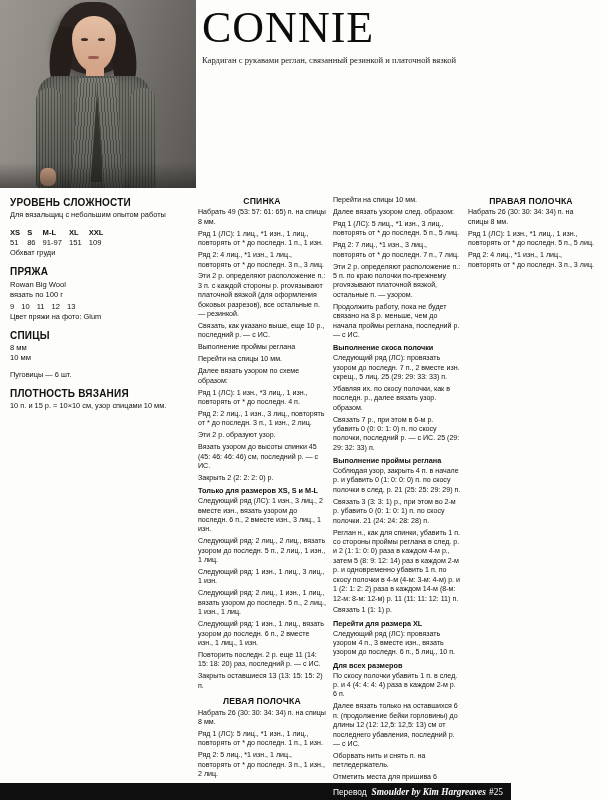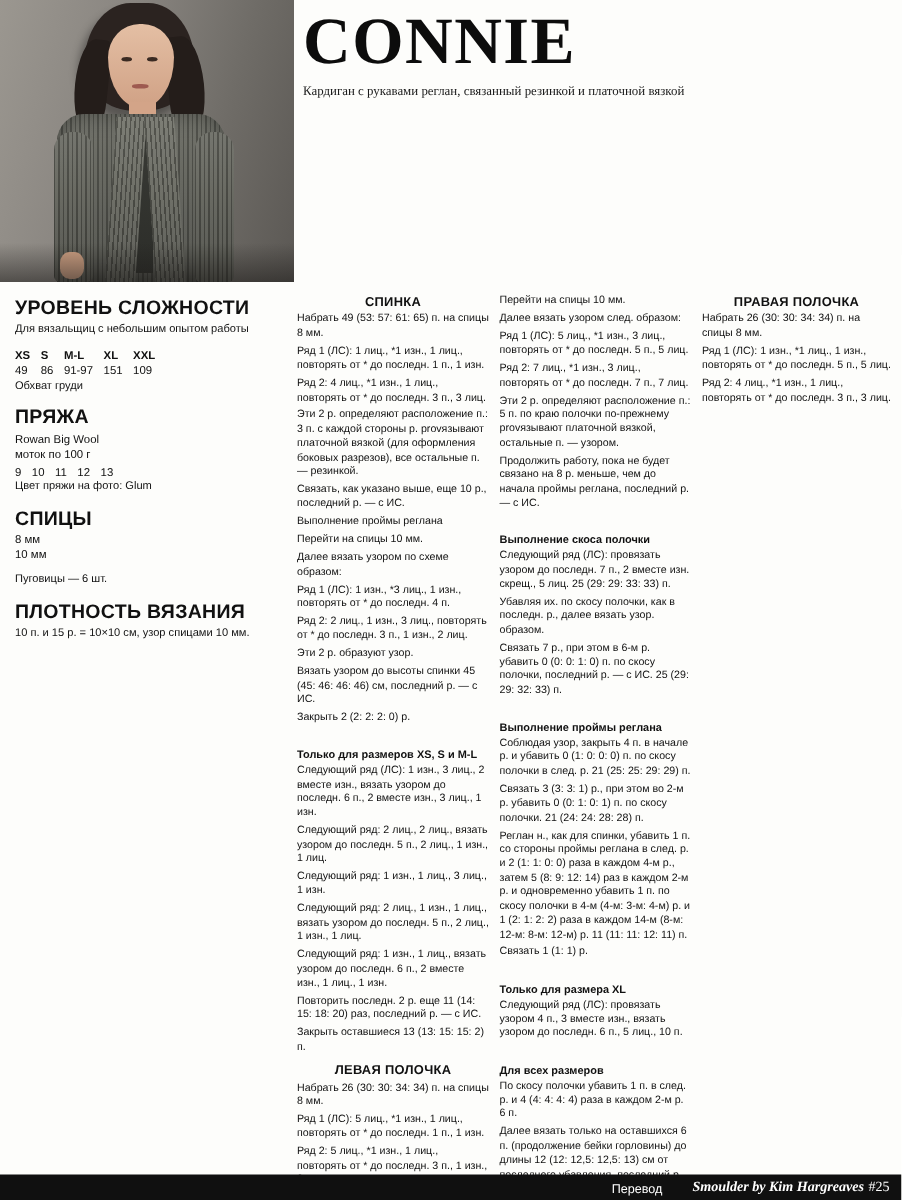--- a/index.html
+++ b/index.html
@@ -155,21 +155,21 @@
 
   
   .title-block {
     position: absolute;
     left: 202px;
     top: 6px;
     width: 392px;
   }
   .title {
     font-family: "Liberation Serif", serif;
-    font-weight: bold;
+    font-weight: normal;
     font-size: 44px;
     letter-spacing: 1px;
     line-height: 1.0;
     color: #0c0c0c;
   }
   .subtitle {
     font-size: 8.6px;
     line-height: 1.25;
     color: #1a1a1a;
     margin-top: 5px;
@@ -182,21 +182,21 @@
     position: absolute;
     left: 10px;
     top: 196px;
     width: 178px;
     font-size: 7.6px;
     line-height: 1.32;
     color: #111;
   }
   .info h3 {
     margin: 0 0 1px 0;
-    font-size: 13px;
+    font-size: 10px;
     font-weight: bold;
     letter-spacing: 0.2px;
   }
   .info .sect { margin-bottom: 8px; }
   .info .note { font-size: 7.4px; }
 
   table.sizes {
     border-collapse: collapse;
     margin: 2px 0 0 0;
     font-size: 7.6px;
@@ -227,43 +227,43 @@
     margin: 5px 0 1px 0;
     letter-spacing: 0.2px;
     text-align: center;
   }
   .col .h.first { margin-top: 0; }
   .col p {
     margin: 0 0 2.5px 0;
   }
   .col .sub {
     font-weight: bold;
-    margin: 15px 0 1px 0;
+    margin: 3px 0 1px 0;
     font-size: 7.3px;
   }
 
   
   .footer {
     position: absolute;
     left: 0;
     bottom: 0;
-    width: 601px;
+    width: 511px;
     height: 17px;
     background: #101010;
     color: #ffffff;
     font-size: 9.4px;
     display: flex;
     align-items: center;
     justify-content: flex-end;
     padding-right: 8px;
     box-sizing: border-box;
     font-family: "Liberation Serif", serif;
   }
   .footer .tr { font-family: "Liberation Sans", sans-serif; font-size: 8.4px; }
-  .footer .br { font-weight: bold; margin-left: 20px; font-style: italic; text-align: center; }
+  .footer .br { font-weight: bold; margin-left: 5px; font-style: italic; text-align: center; }
   .footer .num { margin-left: 3px; }
 </style>
 </head>
 <body>
 
 <div class="page">
 
   <div class="photo">
     <div class="bg"></div>
     <div class="wall"></div>
@@ -301,35 +301,35 @@
       <table class="sizes">
         <tbody>
             <tr class="hdr">
           <td>XS</td>
           <td>S</td>
           <td>M-L</td>
           <td>XL</td>
           <td>XXL</td>
         </tr>
         <tr>
-          <td>49</td>
+          <td>51</td>
           <td>86</td>
           <td>91-97</td>
           <td>151</td>
           <td>109</td>
         </tr>
       </tbody>
         </table>
       <div class="note">Обхват груди</div>
     </div>
 
     <div class="sect">
       <h3>ПРЯЖА</h3>
       <div>Rowan Big Wool</div>
-      <div>моток по 100 г</div>
+      <div>вязать по 100 г</div>
       <table class="sizes">
         <tbody>
             <tr>
           <td>9</td>
           <td>10</td>
           <td>11</td>
           <td>12</td>
           <td>13</td>
         </tr>
       </tbody>
@@ -389,21 +389,21 @@
       <p>Продолжить работу, пока не будет связано на 8 р. меньше, чем до начала проймы реглана, последний р. — с ИС.</p>
       <p class="sub">Выполнение скоса полочки</p>
       <p>Следующий ряд (ЛС): провязать узором до последн. 7 п., 2 вместе изн. скрещ., 5 лиц. 25 (29: 29: 33: 33) п.</p>
       <p>Убавляя их. по скосу полочки, как в последн. р., далее вязать узор. образом.</p>
       <p>Связать 7 р., при этом в 6-м р. убавить 0 (0: 0: 1: 0) п. по скосу полочки, последний р. — с ИС. 25 (29: 29: 32: 33) п.</p>
       <p class="sub">Выполнение проймы реглана</p>
       <p>Соблюдая узор, закрыть 4 п. в начале р. и убавить 0 (1: 0: 0: 0) п. по скосу полочки в след. р. 21 (25: 25: 29: 29) п.</p>
       <p>Связать 3 (3: 3: 1) р., при этом во 2-м р. убавить 0 (0: 1: 0: 1) п. по скосу полочки. 21 (24: 24: 28: 28) п.</p>
       <p>Реглан н., как для спинки, убавить 1 п. со стороны проймы реглана в след. р. и 2 (1: 1: 0: 0) раза в каждом 4-м р., затем 5 (8: 9: 12: 14) раз в каждом 2-м р. и одновременно убавить 1 п. по скосу полочки в 4-м (4-м: 3-м: 4-м) р. и 1 (2: 1: 2: 2) раза в каждом 14-м (8-м: 12-м: 8-м: 12-м) р. 11 (11: 11: 12: 11) п.</p>
       <p>Связать 1 (1: 1) р.</p>
-      <p class="sub">Только для размера XL</p>
+      <p class="sub">Перейти для размера XL</p>
       <p>Следующий ряд (ЛС): провязать узором 4 п., 3 вместе изн., вязать узором до последн. 6 п., 5 лиц., 10 п.</p>
       <p class="sub">Для всех размеров</p>
       <p>По скосу полочки убавить 1 п. в след. р. и 4 (4: 4: 4: 4) раза в каждом 2-м р. 6 п.</p>
       <p>Далее вязать только на оставшихся 6 п. (продолжение бейки горловины) до длины 12 (12: 12,5: 12,5: 13) см от последнего убавления, последний р. — с ИС.</p>
       <p>Оборвать нить и снять п. на петледержатель.</p>
       <p>Отметить места для пришива 6 пуговиц по краю левой полочки: первая пуговица на высоте 5-го р., последняя — на 10 см ниже начала проймы реглана, остальные 4 пуговицы между первой и последней на одинаковом расстоянии друг от друга.</p>
     </div>
   <div class="col col-3">
       <div class="h first">ПРАВАЯ ПОЛОЧКА</div>
       <p>Набрать 26 (30: 30: 34: 34) п. на спицы 8 мм.</p>

